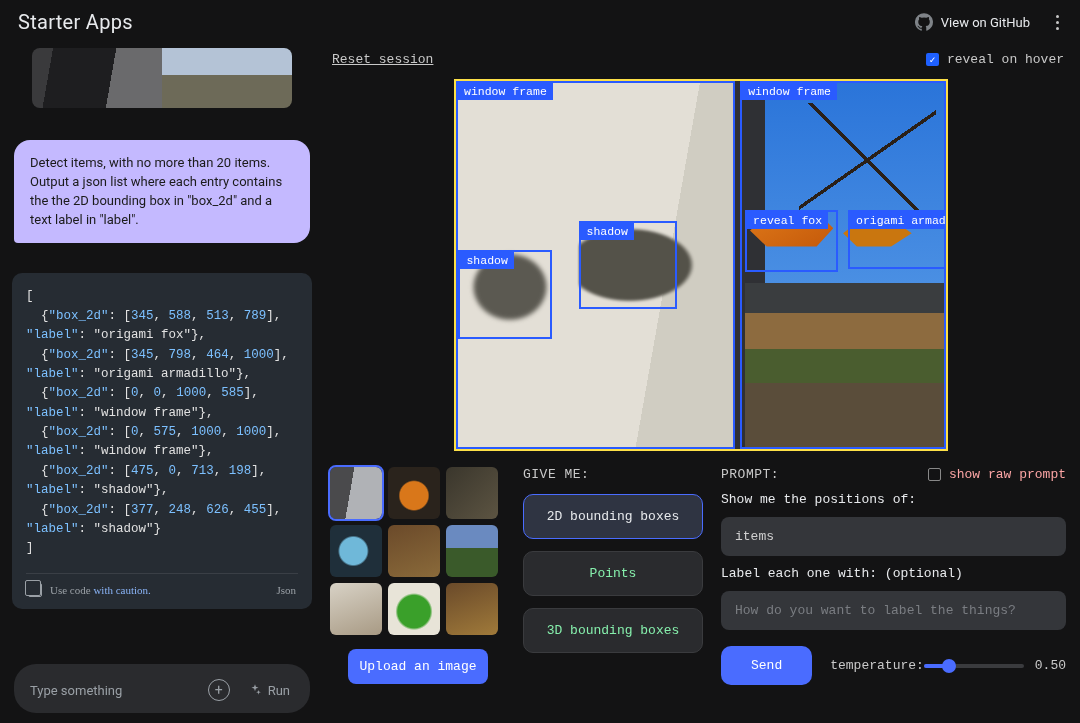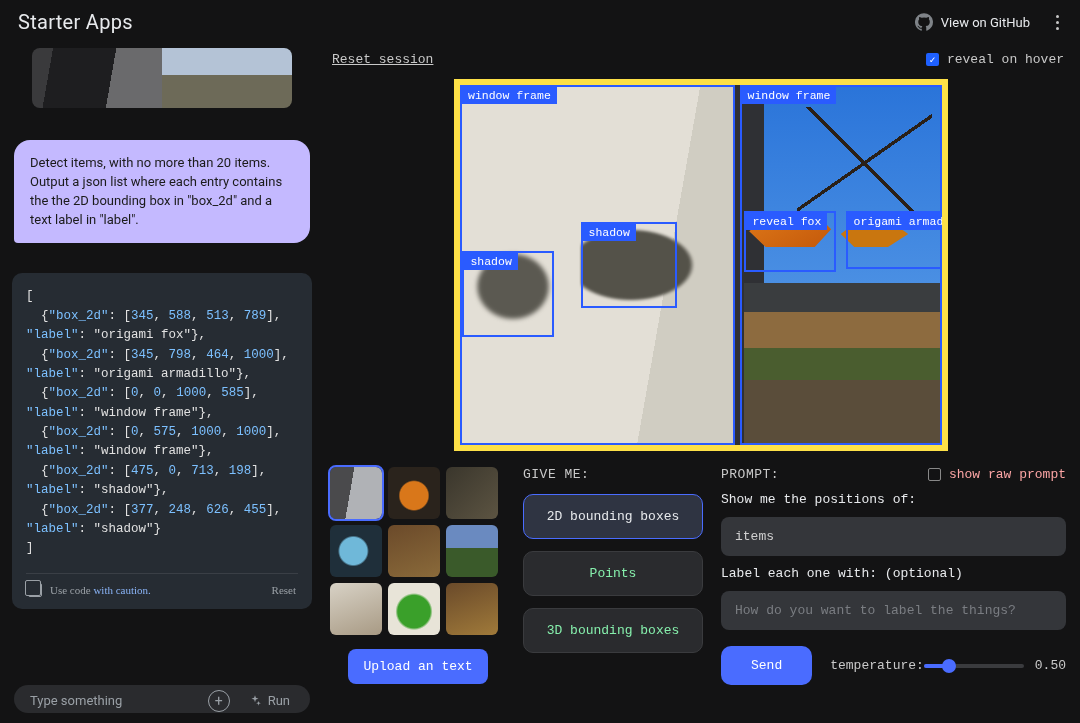--- a/index.html
+++ b/index.html
@@ -65,21 +65,21 @@
     display:flex; align-items:center; justify-content:space-between;
     margin-top:14px; border-top:1px solid #3a3f46; padding:8px 2px 4px 2px;
     color:#9aa0a6; font-family:Liberation Serif, serif; font-size:11px;
   }
   .code-foot .left-foot { display:flex; align-items:center; gap:8px; }
   .copy-icon { width:14px; height:14px; border:1.5px solid #9aa0a6; border-radius:2px; position:relative; }
   .copy-icon::before { content:""; position:absolute; top:-4px; left:-4px; width:14px; height:14px; border:1.5px solid #9aa0a6; border-radius:2px; background:var(--code-bg); }
   .link-blue { color:#8ab4f8; }
 
   .composer {
-    margin:14px 2px 10px 2px; height:28px; background:#2a2b2e;
+    margin:14px 2px 10px 2px; height:49px; background:#2a2b2e;
     border-radius:22px; display:flex; align-items:center; padding:3px 8px 0 16px;
     color:#9aa0a6;
   }
   .composer .ph { flex:1; font-size:13px; }
   .composer .plus { width:22px; height:22px; border:1.5px solid #9aa0a6; border-radius:50%; display:flex; align-items:center; justify-content:center; font-size:14px; margin-right:6px; }
   .run-btn { display:flex; align-items:center; gap:6px; color:#9aa0a6; padding:6px 12px; border-radius:18px; }
   .run-btn svg { width:14px; height:14px; }
 
   
   .right { flex:1; padding:0 14px 0 8px; display:flex; flex-direction:column; }
@@ -88,21 +88,21 @@
     font-family:var(--mono); font-size:13px; color:#c9c9c9;
     padding:8px 2px 10px 2px;
   }
   .reset { text-decoration:underline; }
   .reveal { display:flex; align-items:center; gap:8px; }
   .reveal .cb { width:13px; height:13px; background:#1e60ff; display:flex; align-items:center; justify-content:center; color:white; font-size:10px; border-radius:2px; }
 
   
   .canvas {
     position:relative; width:494px; height:372px; margin-left:124px; margin-top:2px;
-    border:6px solid #fde047; background:#222; overflow:hidden;
+    border:2px solid #fde047; background:#222; overflow:hidden;
   }
   
   .sky { position:absolute; right:0; top:0; width:42%; height:55%; background:linear-gradient(180deg,#2a74d9,#4a8fe3); }
   .wall { position:absolute; left:0; top:0; width:58%; height:100%;
     background:linear-gradient(100deg,#e3dfd6 0 70%, #d0cdc2 70%); }
   .divider { position:absolute; left:57%; top:0; width:6%; height:100%; background:#2f3034; }
   .lower-view { position:absolute; right:0; bottom:0; width:41%; height:45%;
     background:linear-gradient(180deg,#3a3d3f 0 18%, #8d6b3f 18% 40%, #4a5d2f 40% 60%, #5a4d3a 60%); }
   .fox { position:absolute; left:60%; top:34%; width:17%; height:11%;
     background:linear-gradient(150deg,#e07a1a,#c4590a); clip-path:polygon(0 60%,18% 30%,38% 18%,58% 30%,72% 10%,88% 30%,100% 55%,80% 100%,20% 100%); }
@@ -220,21 +220,21 @@
   {<span class="k">"box_2d"</span>: [<span class="n">475</span>, <span class="n">0</span>, <span class="n">713</span>, <span class="n">198</span>], <span class="k">"label"</span>: <span class="s">"shadow"</span>},
   {<span class="k">"box_2d"</span>: [<span class="n">377</span>, <span class="n">248</span>, <span class="n">626</span>, <span class="n">455</span>], <span class="k">"label"</span>: <span class="s">"shadow"</span>}
 ]</pre>
         <div class="code-foot">
           <div class="left-foot">
             <div class="copy-icon"></div>
             <span>
               <span>Use code </span><span class="link-blue">with caution.</span>
             </span>
           </div>
-          <span>Reset</span>
+          <span>Json</span>
         </div>
       </div>
     </div>
 
     <div class="composer">
       <div class="ph">Type something</div>
       <div class="plus">+</div>
       <div class="run-btn">
         <svg viewBox="0 0 24 24" fill="#9aa0a6">
             <path d="M12 2l1.5 4.5L18 8l-4.5 1.5L12 14l-1.5-4.5L6 8l4.5-1.5L12 2zm6 10l.9 2.7L22 16l-3.1.9L18 20l-.9-3.1L14 16l3.1-1.3L18 12z"></path>
@@ -292,21 +292,21 @@
           <div class="th th1 sel"></div>
           <div class="th th2"></div>
           <div class="th th3"></div>
           <div class="th th4"></div>
           <div class="th th5"></div>
           <div class="th th6"></div>
           <div class="th th7"></div>
           <div class="th th8"></div>
           <div class="th th9"></div>
         </div>
-        <div class="upload-btn">Upload an text</div>
+        <div class="upload-btn">Upload an image</div>
       </div>
 
       <div class="giveme">
         <div class="sect-label">GIVE ME:</div>
         <div class="mode-btn active">2D bounding boxes</div>
         <div class="mode-btn">Points</div>
         <div class="mode-btn">3D bounding boxes</div>
       </div>
 
       <div class="prompt-col">

